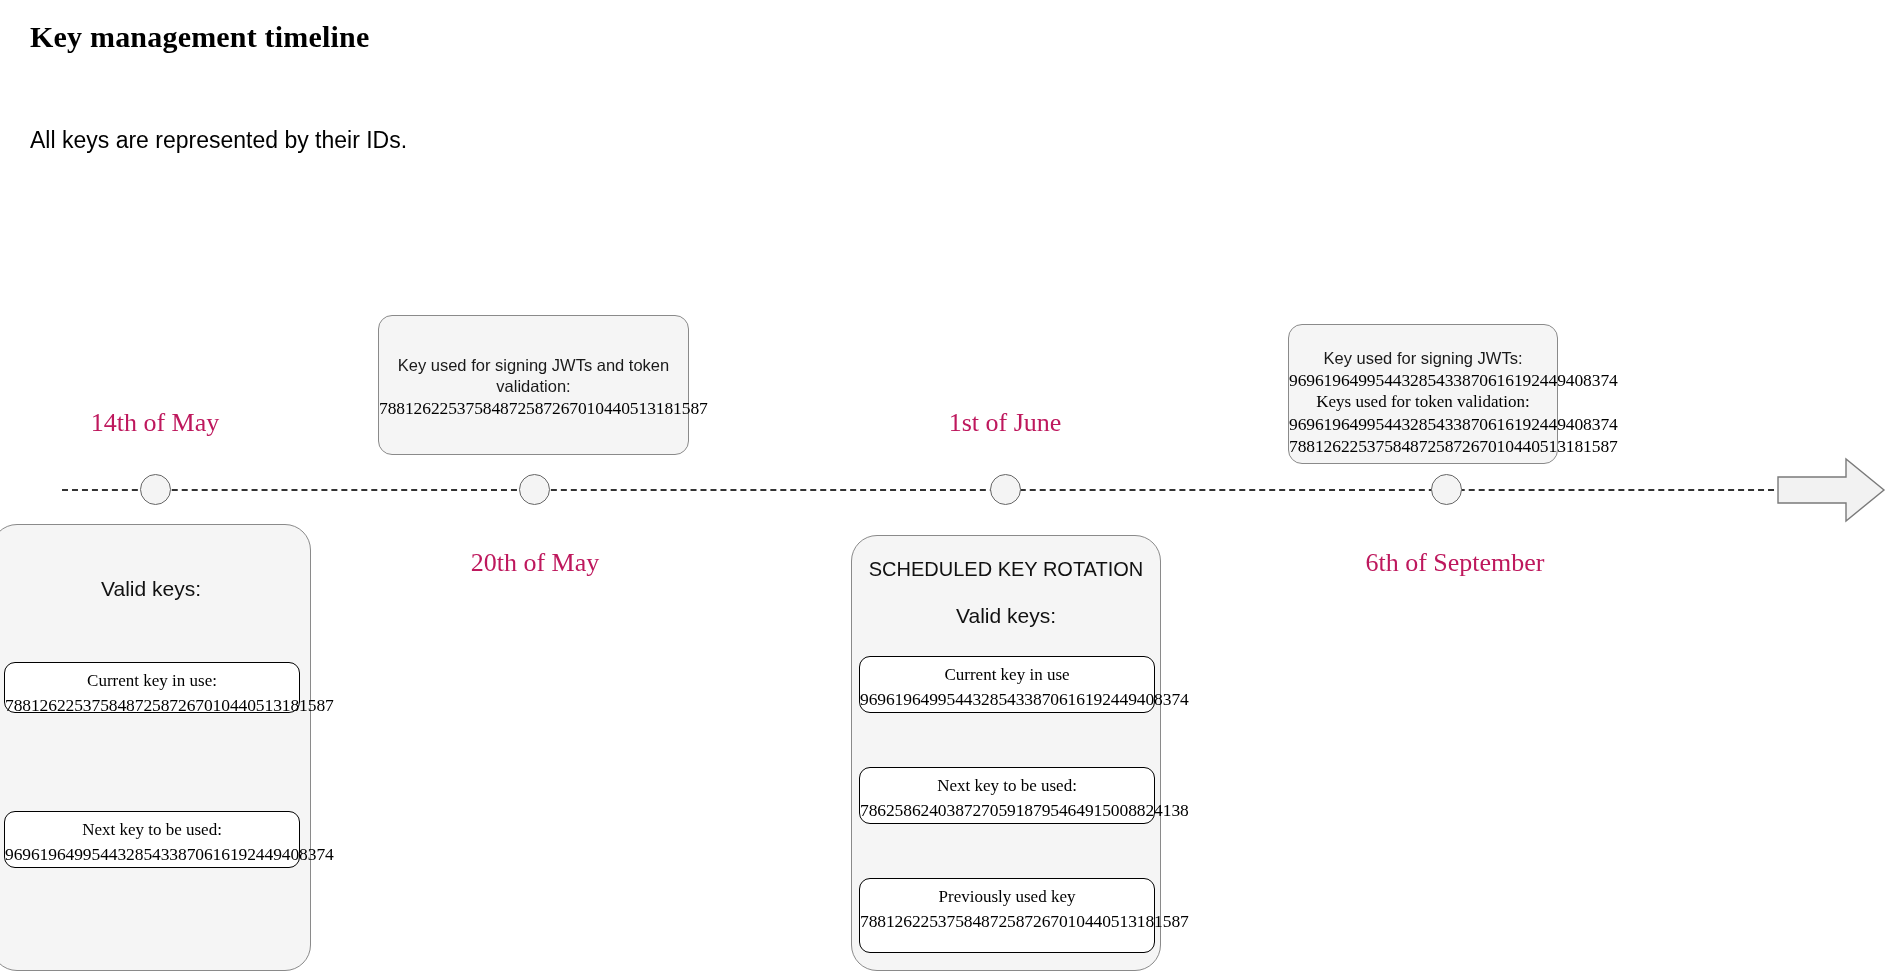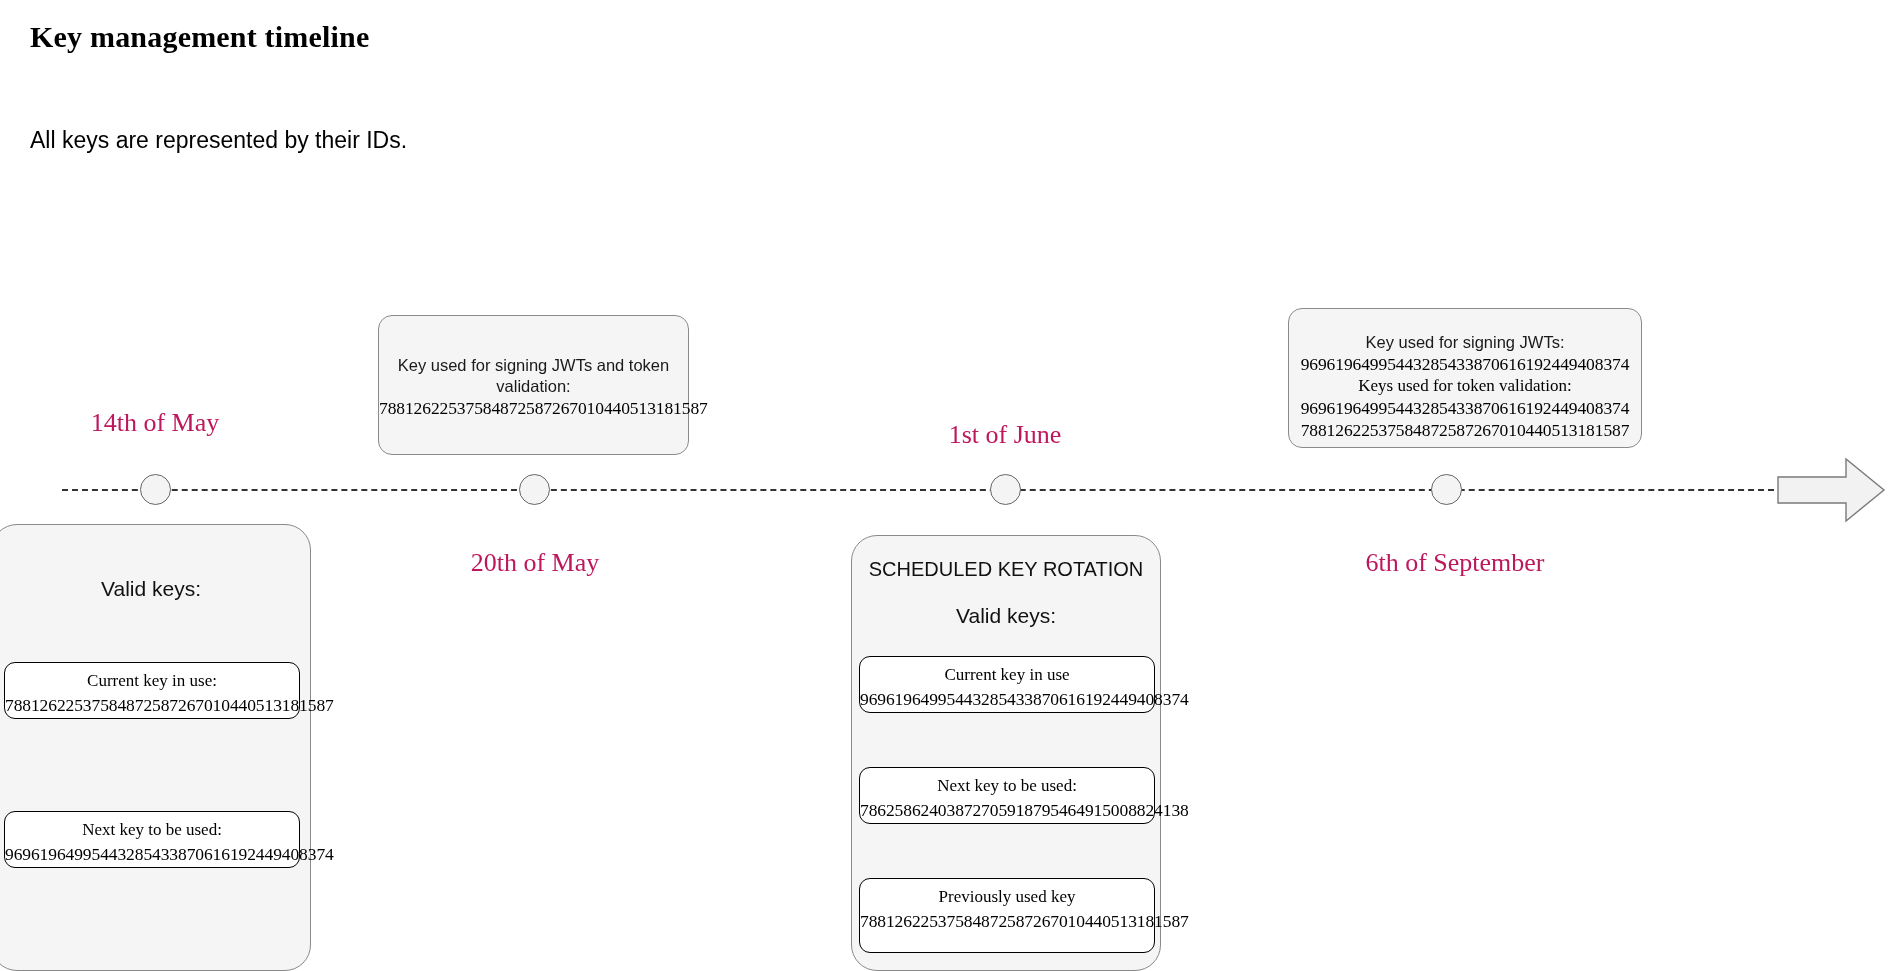--- a/index.html
+++ b/index.html
@@ -155,42 +155,42 @@
   </svg>
 </div>
 
 <div class="tl-node" style="left:140px;"></div>
 <div class="tl-node" style="left:519px;"></div>
 <div class="tl-node" style="left:990px;"></div>
 <div class="tl-node" style="left:1431px;"></div>
 
 <div class="tl-date" style="left:30px;  top:408px; width:250px;">14th of May</div>
 <div class="tl-date" style="left:410px; top:548px; width:250px;">20th of May</div>
-<div class="tl-date" style="left:880px; top:420px; width:250px;">1st of June</div>
+<div class="tl-date" style="left:880px; top:408px; width:250px;">1st of June</div>
 <div class="tl-date" style="left:1330px;top:548px; width:250px;">6th of September</div>
 
 <div class="info-box" style="left:378px; top:315px; width:311px; height:140px;">
   <div class="box-head-sans" style="margin-top:39px;">Key used for signing JWTs and token</div>
   <div class="box-head-sans">validation:</div>
   <div class="keyid">78812622537584872587267010440513181587</div>
 </div>
 
-<div class="info-box" style="left:1288px; top:308px; width:354px; height:140px;">
+<div class="info-box" style="left:1288px; top:324px; width:270px; height:140px;">
   <div class="box-head-sans" style="margin-top:23px;">Key used for signing JWTs:</div>
   <div class="keyid">96961964995443285433870616192449408374</div>
   <div class="box-head-serif">Keys used for token validation:</div>
   <div class="keyid">96961964995443285433870616192449408374</div>
   <div class="keyid">78812622537584872587267010440513181587</div>
 </div>
 
 <div class="card" style="left:-9px; top:524px; width:320px; height:447px;">
 
   <div class="card-title" style="margin-top:52px; font-size:21px;">Valid keys:</div>
 
-  <div class="inner-key" style="left:12px; top:137px; width:296px; height:57px;">
+  <div class="inner-key" style="left:12px; top:137px; width:296px; height:51px;">
     <span class="lbl">Current key in use:</span>
     <span class="val">78812622537584872587267010440513181587</span>
   </div>
 
   <div class="inner-key" style="left:12px; top:286px; width:296px; height:57px;">
     <span class="lbl">Next key to be used:</span>
     <span class="val">96961964995443285433870616192449408374</span>
   </div>
 </div>
 

